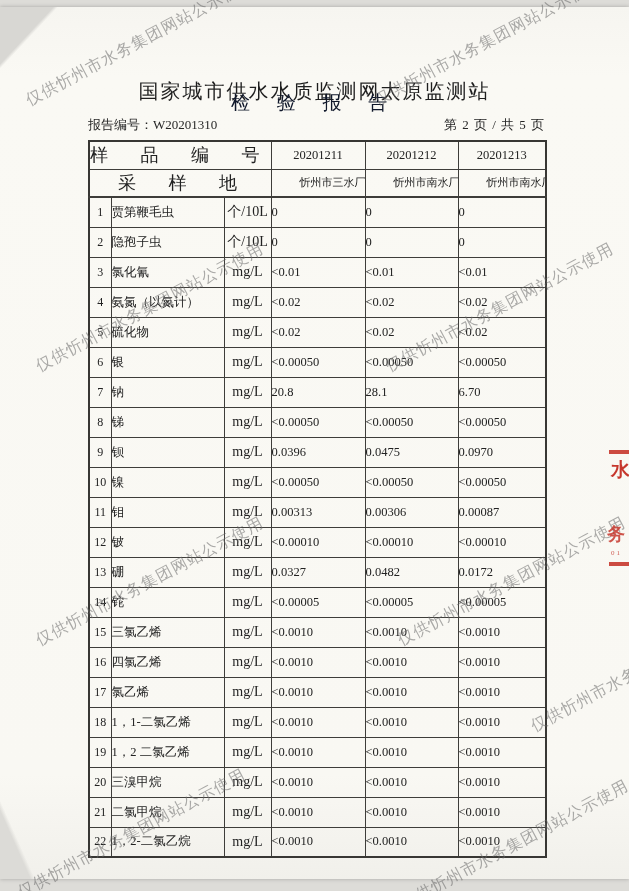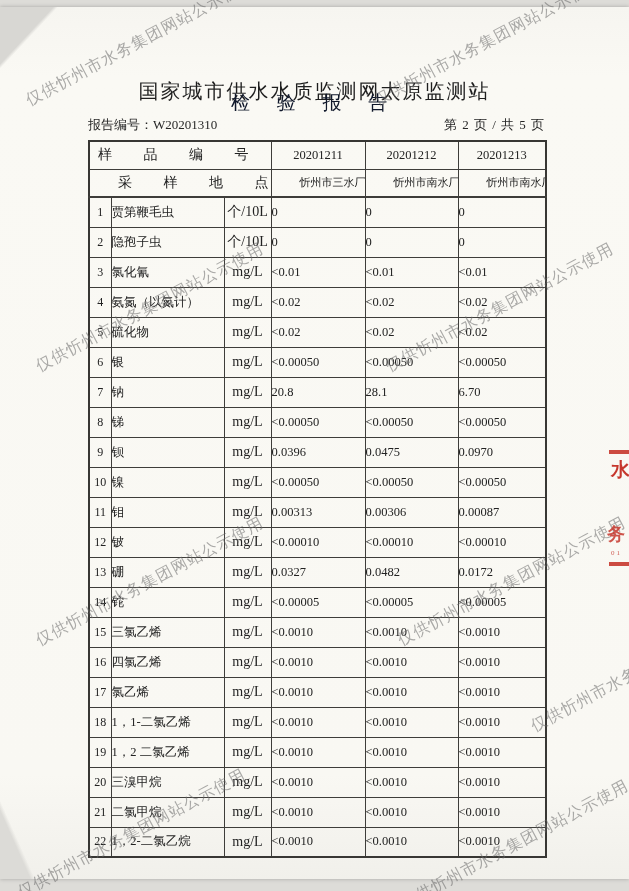--- a/index.html
+++ b/index.html
@@ -43,21 +43,21 @@
     border-collapse:collapse;table-layout:fixed;
     font-size:12.5px;color:#222;
   }
   table.report td{
     border:1px solid #3e3d3a;overflow:hidden;white-space:nowrap;
     padding:0;
   }
   table.report{border:2px solid #383734;}
   tr.hdr{height:28px;}
   tr.hdr td{text-align:center;}
-  tr.hdr .merged{letter-spacing:14px;font-size:14px;}
+  tr.hdr .merged{letter-spacing:14px;font-size:18px;}
   tr.hdr2 td{border-bottom-width:2px;padding-left:28px;}
   tr.hdr .loc{font-size:11px;letter-spacing:0;}
   tbody tr{height:30px;}
   td.c-no{text-align:center;font-size:12px;}
   td.c-name{text-align:left;padding-left:8px;font-size:12.5px;margin-top:12px;}
   td.c-unit{text-align:center;font-size:14px;}
   td.c-val{text-align:left;padding-left:8px;font-size:12.5px;}
   
   .wm{
     position:absolute;transform:translate(-50%,-50%) rotate(-28deg);

